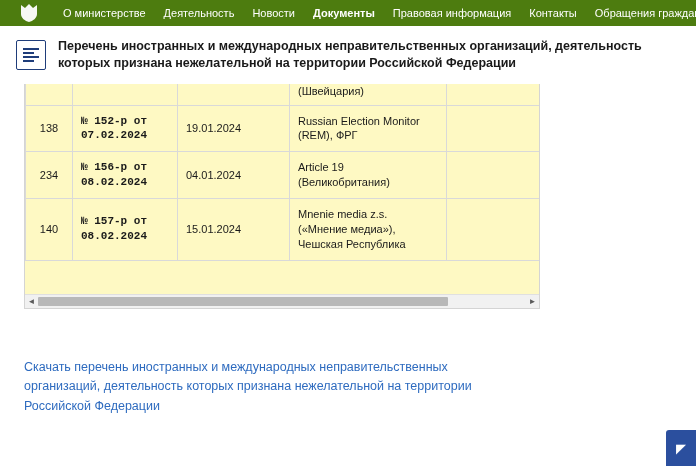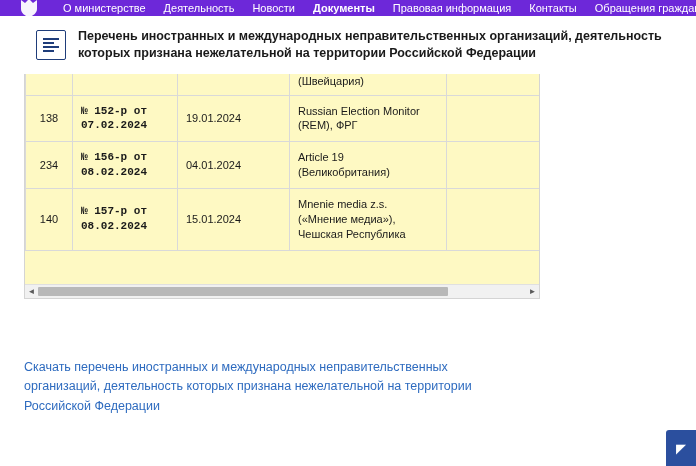--- a/index.html
+++ b/index.html
@@ -11,22 +11,22 @@
     height: 466px;
     background: #ffffff;
     font-family: "Liberation Sans", sans-serif;
     color: #222222;
     overflow: hidden;
     position: relative;
   }
 
   
   .topbar {
-    height: 16px;
-    background: #6d28d9;
+    height: 26px;
+    background: #4d7c0f;
     display: flex;
     align-items: center;
     padding: 0 0 0 14px;
     box-sizing: border-box;
   }
   .logo-mark {
     width: 30px;
     height: 22px;
     display: flex;
     align-items: center;
@@ -50,23 +50,22 @@
     cursor: pointer;
   }
   .nav-item.active {
     font-weight: bold;
   }
 
   
   .title-block {
     display: flex;
     align-items: flex-start;
-    padding: 12px 20px 8px 24px;
+    padding: 12px 20px 8px 16px;
     box-sizing: border-box;
-    margin-left: 12px;
   }
   .doc-icon {
     width: 28px;
     height: 28px;
     border: 1px solid #1f3d7a;
     border-radius: 2px;
     flex: 0 0 auto;
     margin-right: 12px;
     margin-top: 2px;
     display: flex;

